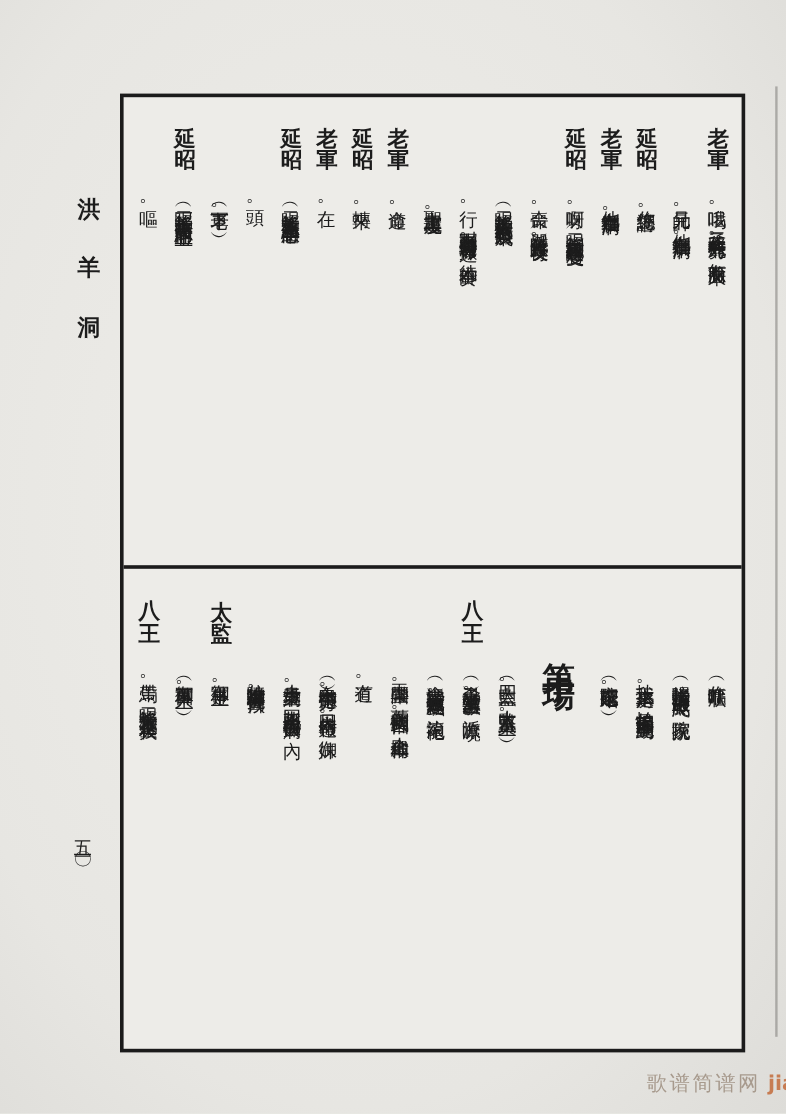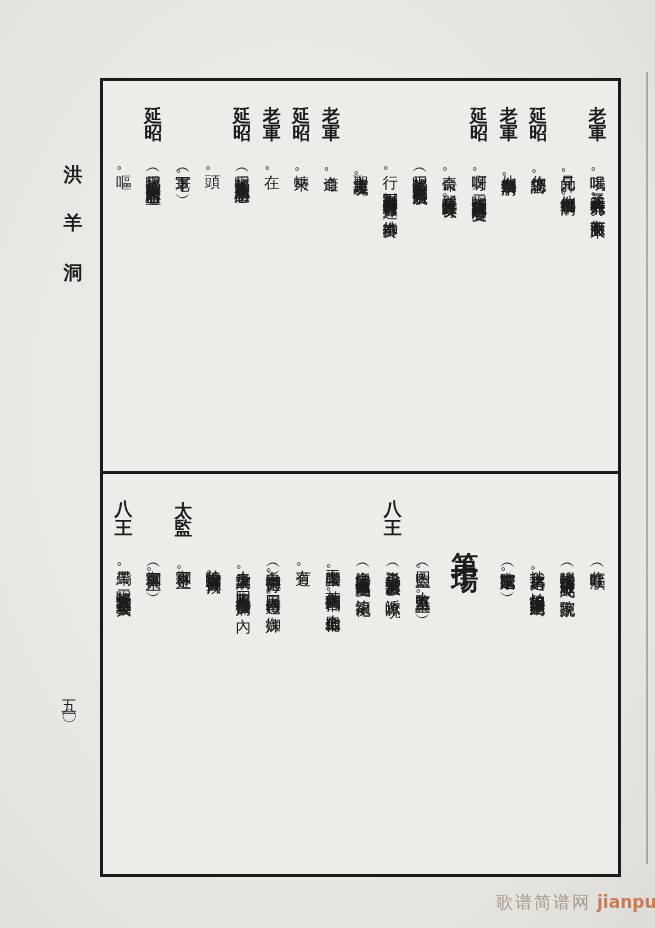--- a/index.html
+++ b/index.html
@@ -193,16 +193,16 @@
         <div class="column">
           <span class="speaker">八王</span>
           <span class="btext">帶馬。（唱二簧搖板）我本是玉金枝大</span>
         </div>
       </div>
   </div>
 
   <div class="page-edge"></div>
 
   <div class="watermark">
-    <span class="wm-name" style="color: rgb(167, 154, 141);">歌谱简谱网</span><span class="wm-url" style="color: rgb(199, 124, 82);">jianpu.cn</span>
+    <span class="wm-name" style="color: rgb(167, 154, 141); margin-left: 43px;">歌谱简谱网</span><span class="wm-url" style="color: rgb(199, 124, 82);">jianpu.cn</span>
   </div>
 
 </div>
 
 </body></html>

